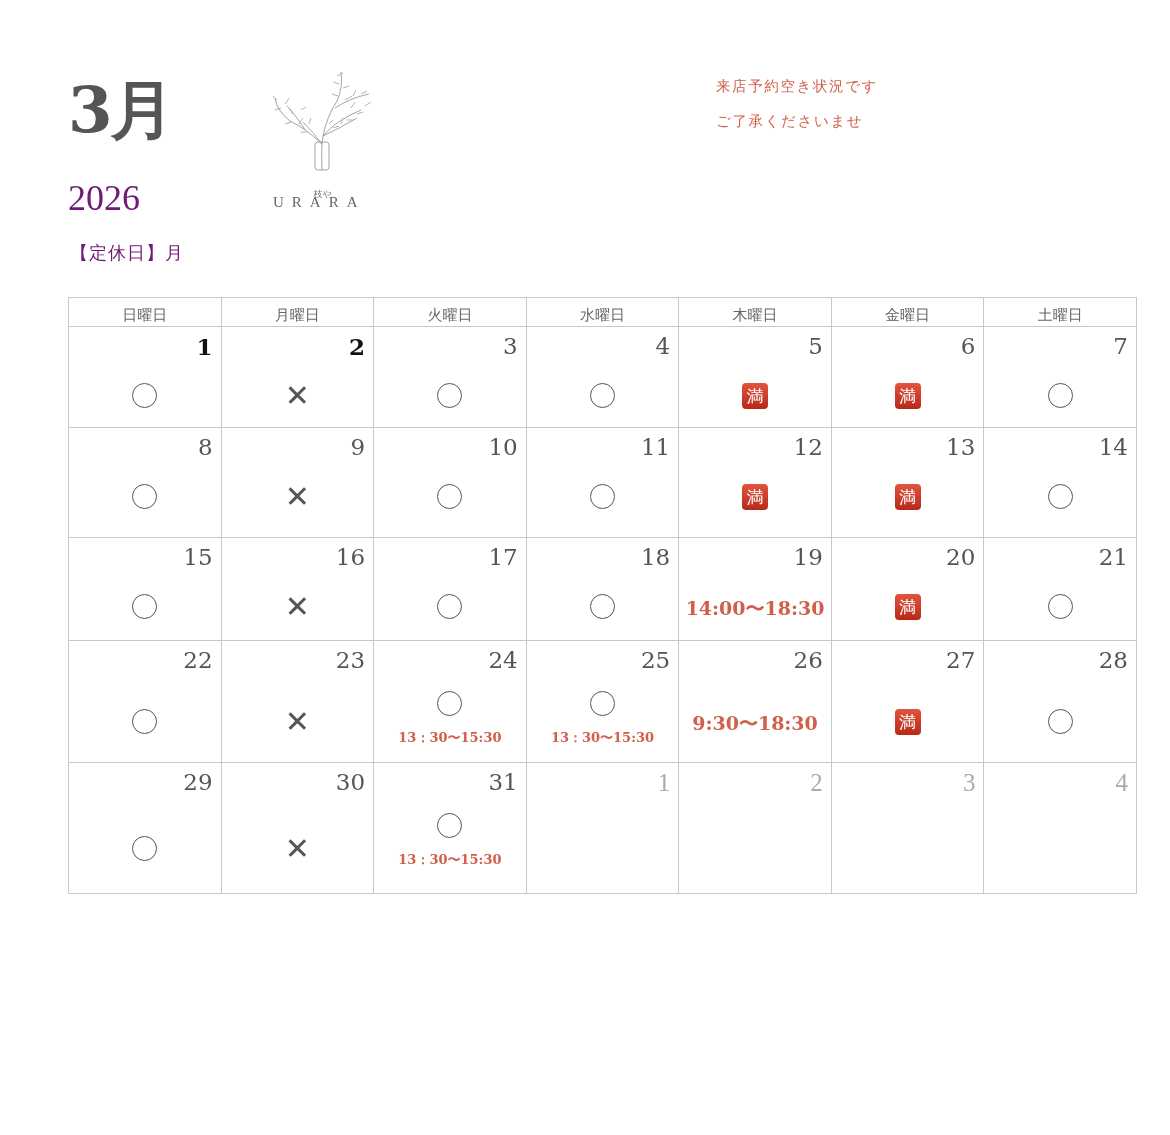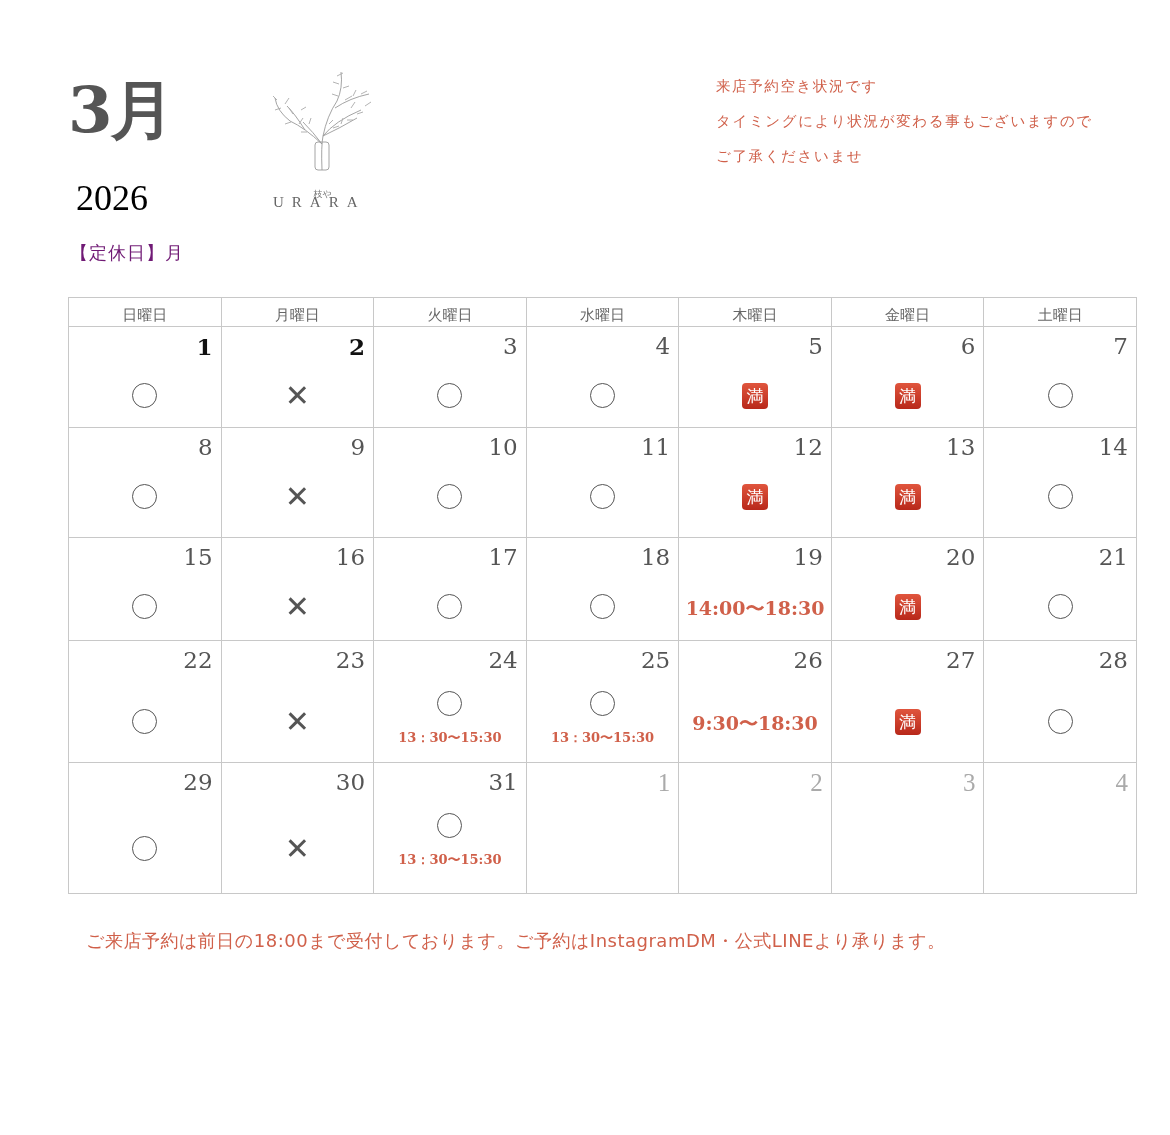--- a/index.html
+++ b/index.html
@@ -1,20 +1,20 @@
 <!DOCTYPE html>
 <html><head>
 <meta charset="utf-8">
 <style>
   * { box-sizing: border-box; margin: 0; padding: 0; }
   html, body { width: 1170px; height: 1135px; background: #ffffff; overflow: hidden; }
   body { position: relative; font-family: "DejaVu Sans", sans-serif; color: #555; }
 
   .month { position: absolute; left: 68px; top: 78px; font-family: "DejaVu Serif", serif; font-weight: bold; font-size: 64px; color: #555; letter-spacing: -2px; line-height: 1; }
-  .year { position: absolute; left: 76px; top: 180px; font-family: "Liberation Serif", serif; font-size: 36px; color: #000000; line-height: 1; }
+  .year { position: absolute; left: 68px; top: 180px; font-family: "Liberation Serif", serif; font-size: 36px; color: #701a75; line-height: 1; }
   .holiday { position: absolute; left: 70px; top: 241px; font-size: 18px; color: #701a75; letter-spacing: 1px; }
 
   .logo { position: absolute; left: 265px; top: 66px; width: 115px; height: 165px; }
   .logo svg { position: absolute; left: 0; top: 0; }
   .logo .sub { position: absolute; top: 122px; width: 100%; text-align: center; font-size: 9px; color: #777; }
   .logo .name { position: absolute; top: 128px; width: 100%; text-align: left; font-family: "Liberation Serif", serif; font-size: 15px; letter-spacing: 8px; color: #666; padding-left: 8px; }
 
   .notice { position: absolute; left: 716px; top: 76px; color: #d0604a; font-size: 14.5px; letter-spacing: 1.6px; }
   .notice div { height: 35px; line-height: 20px; }
 
@@ -62,21 +62,20 @@
         <path d="M64 58 l4 -4 M68 62 l6 -2 M76 58 l2 -6 M82 54 l6 0"></path>
       </g>
     </g>
   </svg>
   <div class="sub">枝や</div>
   <div class="name">URARA</div>
 </div>
 
 <div class="notice">
   <div>来店予約空き状況です</div>
-  <div>タイミングにより状況が変わる事もございますので</div>
   <div>ご了承くださいませ</div>
 </div>
 
 <table class="cal">
   <thead>
     <tr>
       <th>日曜日</th>
       <th>月曜日</th>
       <th>火曜日</th>
       <th>水曜日</th>
@@ -232,14 +231,13 @@
           <div class="daynum other">3</div>
         </td>
         <td style="height: 131px;">
           <div class="daynum other">4</div>
         </td>
       </tr>
     </tbody>
 </table>
 
 <div class="footer">
-  <div class="line line3 red">ご来店予約は前日の18:00まで受付しております。ご予約はInstagramDM・公式LINEより承ります。</div>
 </div>
 
 </body></html>

